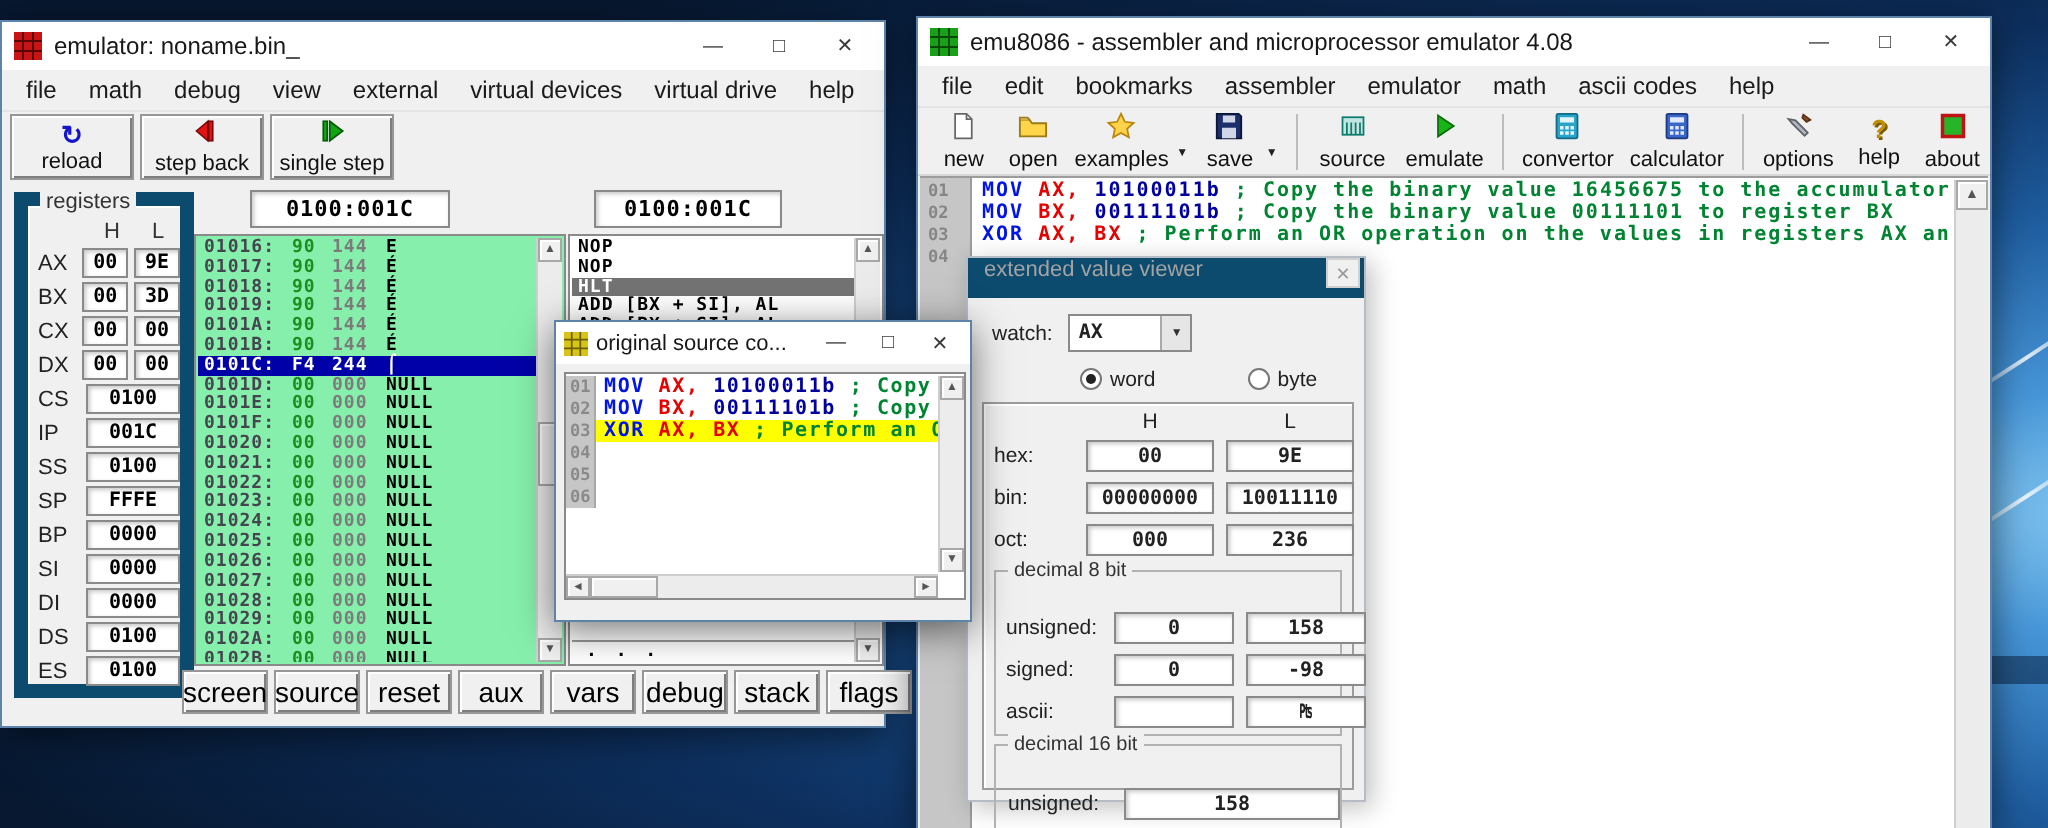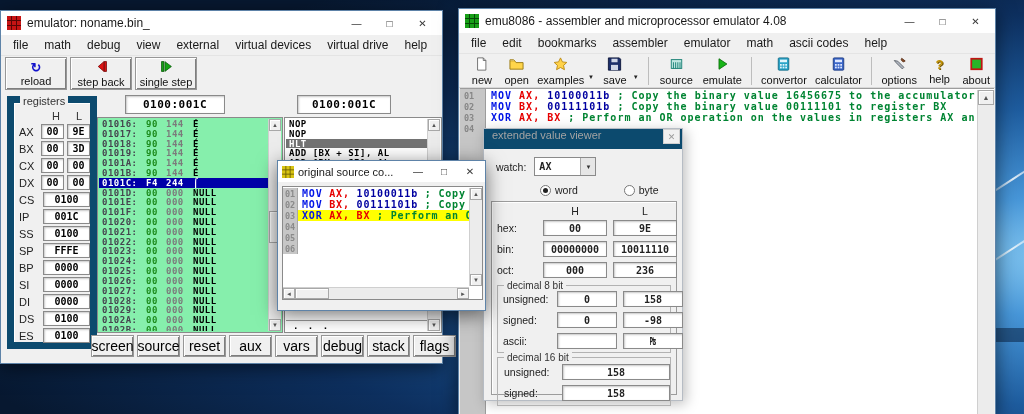--- a/index.html
+++ b/index.html
@@ -100,21 +100,21 @@
 .combo{display:flex;width:62px;height:19px;border:1px solid #8a8a8a;background:#fff}
 .combo .val{flex:1;font:bold 10px "DejaVu Sans Mono",monospace;display:flex;align-items:center;padding-left:4px}
 .combo .dd{width:15px;background:#e6e6e6;border-left:1px solid #aaa;font-size:6px;display:flex;align-items:center;justify-content:center;color:#333}
 #radiorow{position:absolute;left:56px;top:55px;display:flex;gap:46px;font-size:10.5px;color:#222}
 .radio{width:11px;height:11px;border-radius:50%;border:1px solid #777;background:#fff;display:inline-block;vertical-align:-2px;margin-right:4px}
 .radio.on::after{content:"";display:block;width:5px;height:5px;border-radius:50%;background:#222;margin:2px}
 #vpanel{position:absolute;left:7px;top:72px;width:186px;height:194px;border:1px solid #9c9c9c;box-shadow:inset 1px 1px 0 #fff;background:#f0f0f0}
 .vgrid{display:grid;grid-template-columns:40px 64px 64px;gap:5px 6px;align-items:center;padding:3px 5px;font-size:10.5px;color:#222}
 .vgrid .hd{text-align:center;font-size:10.5px;color:#222}
 .vfield{height:16px;font-size:10px}
-.vgroup{position:relative;border:1px solid #b2b2b2;margin:4px 5px 0 5px;padding-top:2px}
+.vgroup{position:relative;border:1px solid #b2b2b2;margin:4px 5px 0 5px;padding-top:17px}
 .vgroup .legend{font-size:10px;top:-6px}
 .vgrid2{display:grid;grid-template-columns:52px 108px;gap:5px 6px;align-items:center;padding:4px 6px;font-size:10.5px;color:#222}
 </style>
 </head>
 <body>
 
 <div id="desktop">
   <div class="streak" id="st1"></div>
   <div class="streak" id="st2"></div>
   <div id="dband"></div>

